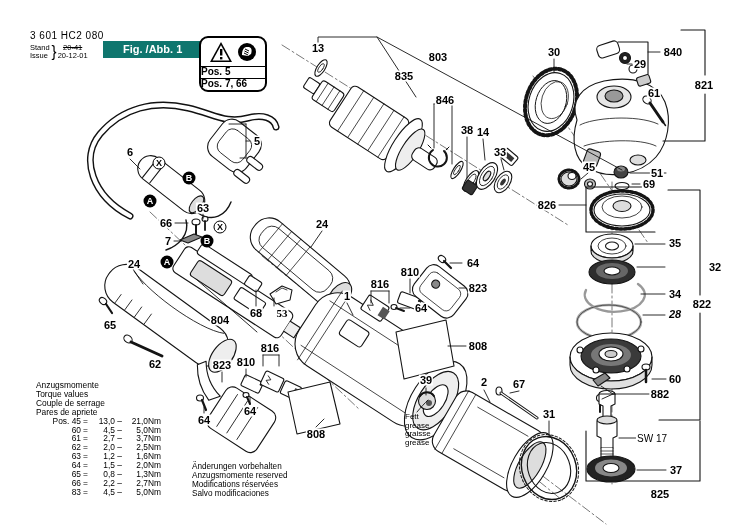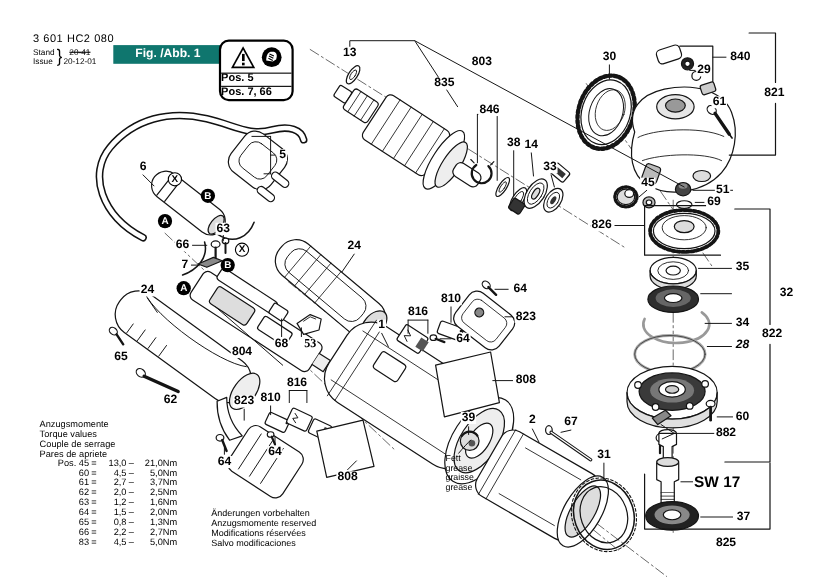--- a/index.html
+++ b/index.html
@@ -30,21 +30,21 @@
   .trow .c-eq{text-align:center;}
   .trow .c-min{text-align:right;}
   .trow .c-dash{text-align:center;}
   .trow .c-max{text-align:right;}
   
   .notes{position:absolute;left:192px;top:462px;font-size:8.2px;line-height:9px;}
   .grease{position:absolute;left:405px;top:413px;font-size:8px;line-height:8.6px;}
   
   .plabel{position:absolute;transform:translate(-50%,-50%);font-weight:bold;font-size:11px;
           background:#fff;padding:0 1px;white-space:nowrap;line-height:11px;}
-  .plabel.small{font-weight:700;font-size:14px;}
+  .plabel.small{font-weight:400;font-size:10px;}
   .marker{position:absolute;transform:translate(-50%,-50%);width:13px;height:13px;border-radius:50%;
           font-size:9px;font-weight:bold;text-align:center;line-height:13px;}
   .marker.filled{background:#000;color:#fff;}
   .marker.outline{background:#fff;color:#000;border:1.2px solid #000;width:11px;height:11px;line-height:11px;}
 </style>
 </head>
 <body>
 
 <div class="page">
 

